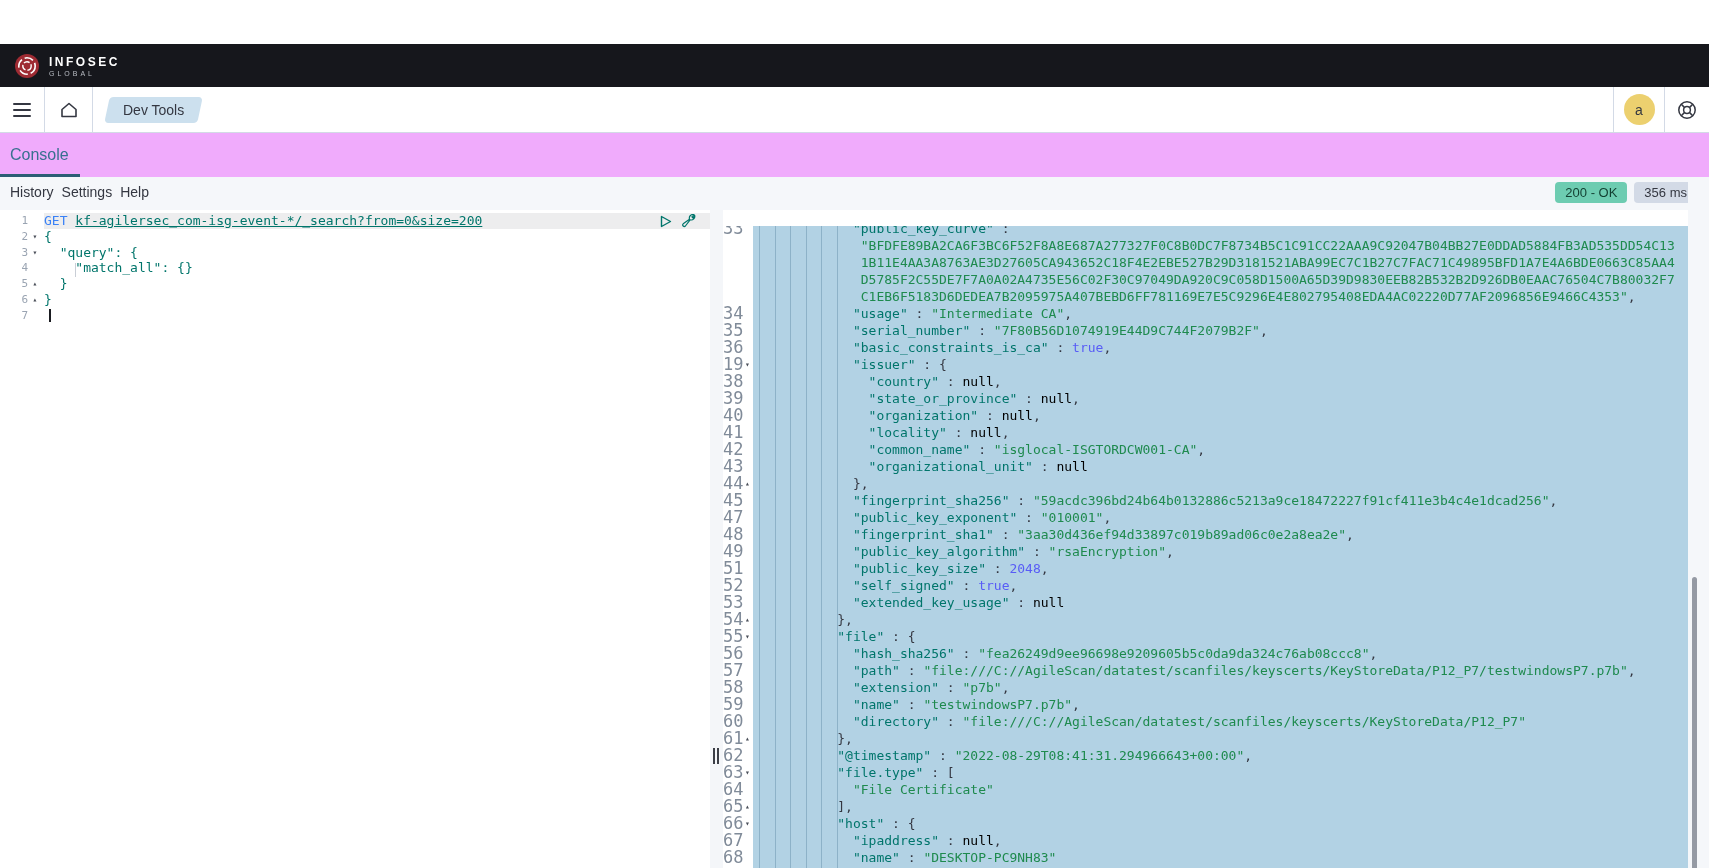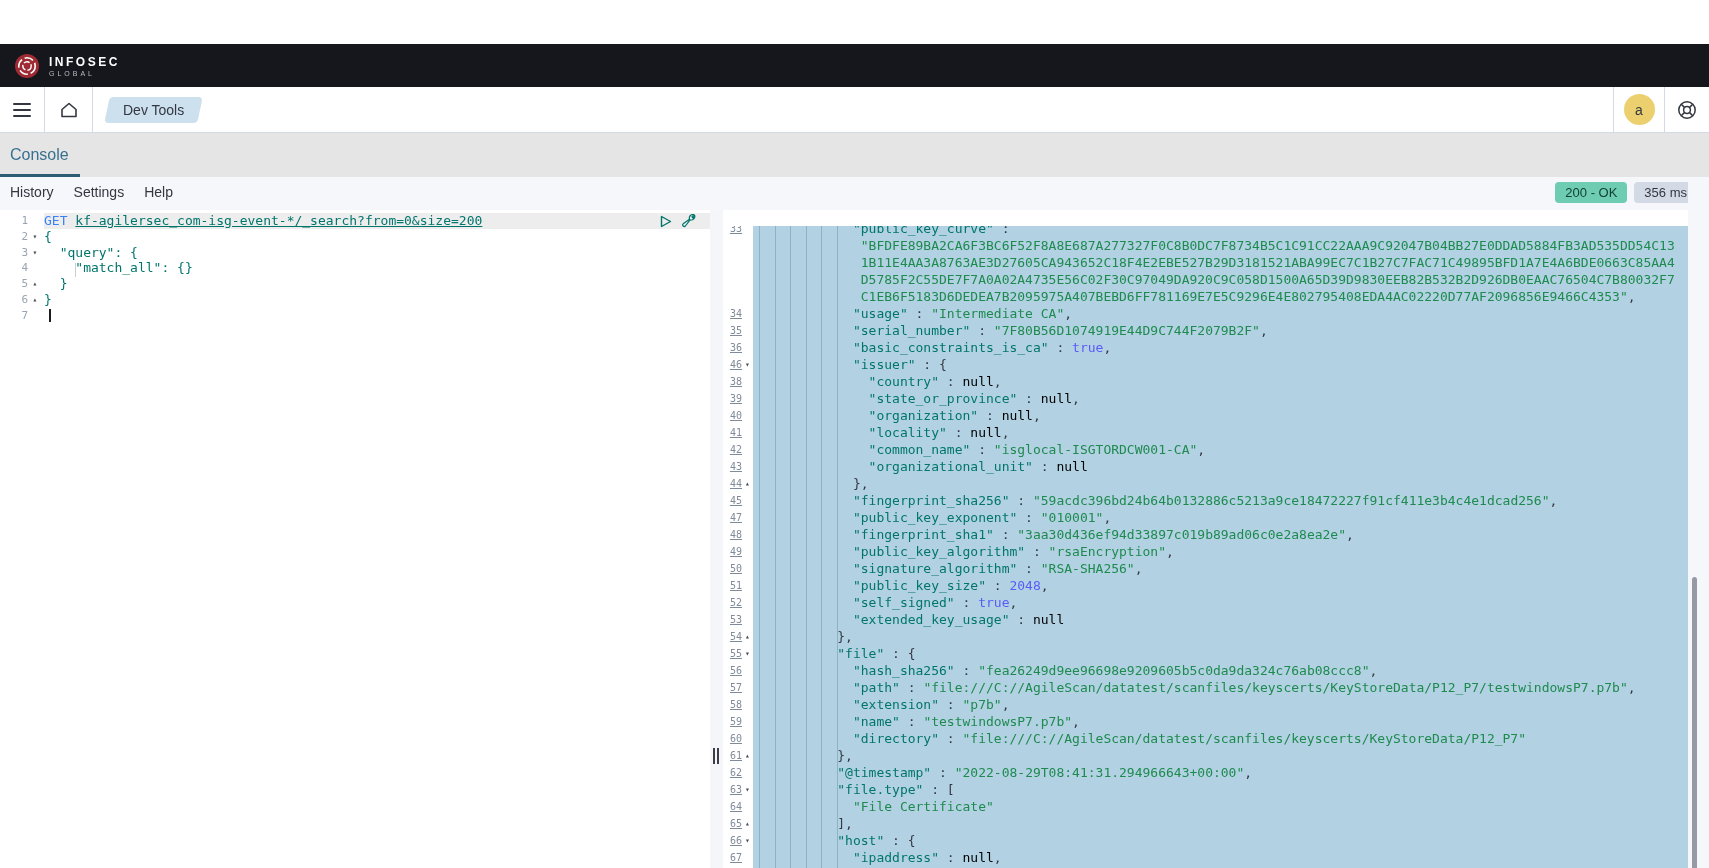--- a/index.html
+++ b/index.html
@@ -26,27 +26,27 @@
   .crumb { margin-left:14px; background:#cce0ee; color:#343741; font-size:14px; font-weight:500;
     padding:5px 16px; border-radius:4px; transform:skewX(-12deg); }
   .crumb > span { display:inline-block; transform:skewX(12deg); }
   .nav-right { position:absolute; right:0; top:0; height:100%; display:flex; align-items:center; }
   .avatar-wrap { width:50px; display:flex; justify-content:center; }
   .avatar { width:31px; height:31px; border-radius:50%; background:#ecd06f; color:#343741;
     font-size:14px; display:flex; align-items:center; justify-content:center; }
   .help-wrap { width:44px; display:flex; justify-content:center; }
 
   
-  .tabstrip { position:absolute; left:0; top:89px; width:100%; height:44px; background:#e5e5e5;padding-left:28px; }
+  .tabstrip { position:absolute; left:0; top:89px; width:100%; height:44px; background:#f0abfc;padding-left:28px; }
   .tab { position:absolute; left:10px; top:13px; font-size:16px; color:#38708f; cursor:pointer; }
   .tab-underline { position:absolute; left:0; top:41px; width:80px; height:3px; background:#2d5d75; }
 
   
   .menurow { position:absolute; left:0; top:133px; width:100%; height:33px; background:#f5f7fa; }
-  .menu-items { position:absolute; left:10px; top:7px; display:flex; gap:20px; }
+  .menu-items { position:absolute; left:10px; top:7px; display:flex; gap:8px; }
   .menu-item { font-size:14px; color:#343741; cursor:pointer; }
   .badges { position:absolute; right:12px; top:5px; display:flex; gap:7px; }
   .badge { font-size:13px; padding:3px 10px; border-radius:4px; color:#343741; white-space:nowrap; }
   .badge.green { background:#6dccb1; color:#123f31; }
   .badge.gray  { background:#d3dae6; }
 
   
   .code { font-family:"DejaVu Sans Mono", monospace; font-size:13px; }
   .tok-m { color:#3b82f6; }                 
   .tok-u { color:#00756b;text-decoration:underline; }                 
@@ -79,22 +79,22 @@
 
   
   .resp-editor { position:absolute; left:723px; top:182px; width:965px; height:686px; background:#fff;
     overflow:hidden; }
   .resp-selection { position:absolute; left:30px; top:0; right:0; bottom:0; background:#b2d2e4; }
   .resp-guides { position:absolute; left:30px; top:0; bottom:0; width:120px; pointer-events:none; }
   .resp-guides i { position:absolute; top:0; bottom:0; width:1px; background:rgba(73,119,150,0.35); }
   .resp-lines { position:relative; margin-top:-6px; }
   .rrow { display:flex; height:17px; line-height:17px; }
   .rgutter { width:30px; flex:none; display:flex; background:#fff; position:relative; z-index:2; }
-  .rnum { width:19px; text-align:right; color:#808b99; font-size:10px;
-    font-family:"DejaVu Sans Mono", monospace;text-decoration:underline; }
+  .rnum { width:19px; text-align:right; color:#808b99; font-size:17px;
+    font-family:"DejaVu Sans Mono", monospace; }
   .rfold { width:11px; text-align:center; color:#4a4f59; font-size:8px; line-height:17px; }
   .rtext { white-space:pre; position:relative; z-index:1; padding-left:6px; }
 
   
   .right-margin { position:absolute; left:1688px; top:133px; width:21px; height:735px; background:#f5f7fa; }
   .v-scrollbar { position:absolute; left:1692px; top:533px; width:5px; height:335px; background:#959aa4;
     border-radius:3px; }
 </style>
 </head>
 <body>
@@ -298,21 +298,21 @@
         </div>
         <div class="rrow">
           <span class="rgutter">
             <span class="rnum">36</span>
             <span class="rfold"></span>
           </span>
           <span class="rtext">            <span class="tok-k">"basic_constraints_is_ca"</span><span class="tok-p"> : </span><span class="tok-b">true</span><span class="tok-p">,</span></span>
         </div>
         <div class="rrow">
           <span class="rgutter">
-            <span class="rnum">46</span>
+            <span class="rnum">19</span>
             <span class="rfold">▾</span>
           </span>
           <span class="rtext">            <span class="tok-k">"issuer"</span><span class="tok-p"> : {</span></span>
         </div>
         <div class="rrow">
           <span class="rgutter">
             <span class="rnum">38</span>
             <span class="rfold"></span>
           </span>
           <span class="rtext">              <span class="tok-k">"country"</span><span class="tok-p"> : </span><span class="tok-n">null</span><span class="tok-p">,</span></span>
@@ -382,27 +382,20 @@
         </div>
         <div class="rrow">
           <span class="rgutter">
             <span class="rnum">49</span>
             <span class="rfold"></span>
           </span>
           <span class="rtext">            <span class="tok-k">"public_key_algorithm"</span><span class="tok-p"> : </span><span class="tok-s">"rsaEncryption"</span><span class="tok-p">,</span></span>
         </div>
         <div class="rrow">
           <span class="rgutter">
-            <span class="rnum">50</span>
-            <span class="rfold"></span>
-          </span>
-          <span class="rtext">            <span class="tok-k">"signature_algorithm"</span><span class="tok-p"> : </span><span class="tok-s">"RSA-SHA256"</span><span class="tok-p">,</span></span>
-        </div>
-        <div class="rrow">
-          <span class="rgutter">
             <span class="rnum">51</span>
             <span class="rfold"></span>
           </span>
           <span class="rtext">            <span class="tok-k">"public_key_size"</span><span class="tok-p"> : </span><span class="tok-b">2048</span><span class="tok-p">,</span></span>
         </div>
         <div class="rrow">
           <span class="rgutter">
             <span class="rnum">52</span>
             <span class="rfold"></span>
           </span>

